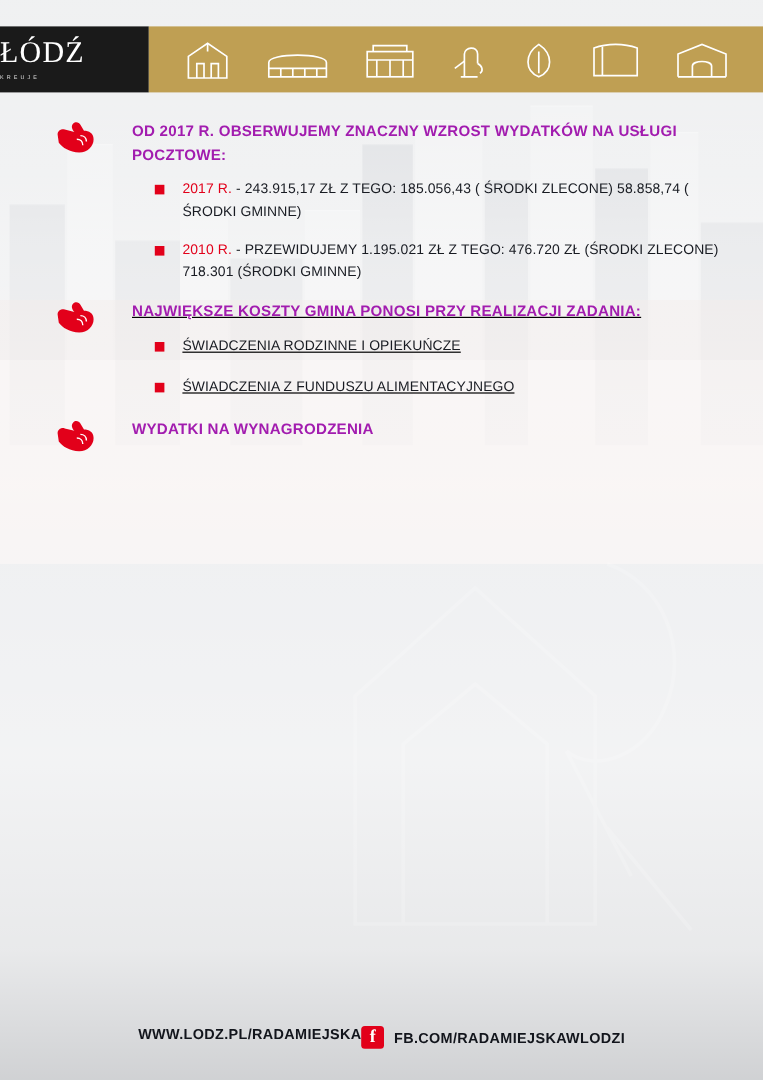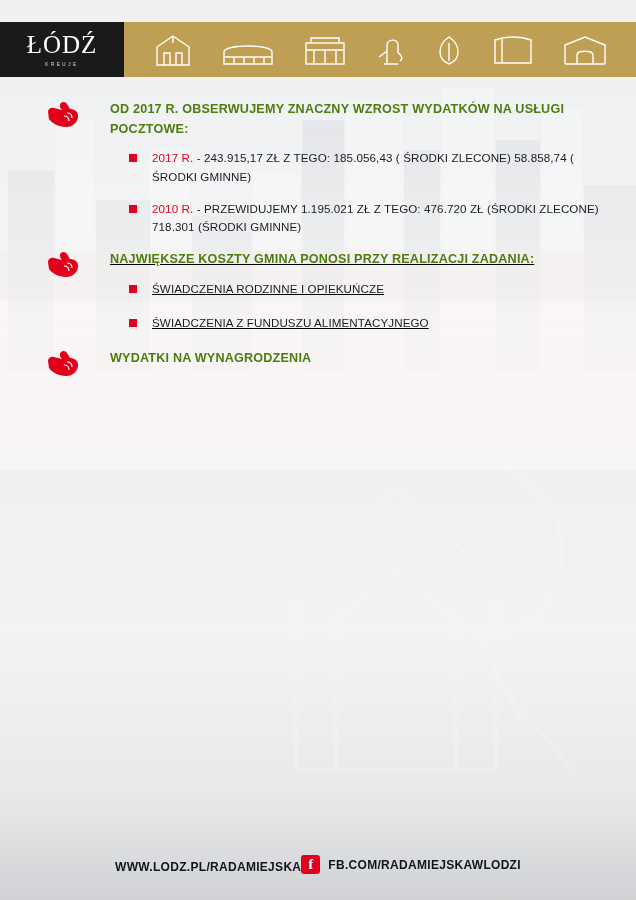--- a/index.html
+++ b/index.html
@@ -76,21 +76,20 @@
     right: 0;
     height: 55px;
     display: flex;
   }
   .logo-box {
     width: 124px;
     height: 55px;
     background: #1a1a1a;
     display: flex;
     flex-direction: column;
-    align-items: center;
     justify-content: center;
     color: #ffffff;
   }
   .logo-mark {
     font-family: "Liberation Serif", serif;
     font-size: 25px;
     letter-spacing: 1px;
     line-height: 1;
     font-weight: 400;
   }
@@ -123,21 +122,21 @@
 
   .hand {
     position: absolute;
     left: 0;
     top: 0;
     width: 34px;
     height: 30px;
   }
   .head {
     margin-left: 64px;
-    color: #4d7c0f;
+    color: #a21caf;
     font-weight: bold;
     font-size: 12.6px;
     line-height: 1.55;
     letter-spacing: .2px;
   }
 
   ul.items {
     list-style: none;
     margin: 10px 0 0 0;
     padding: 0;
@@ -165,21 +164,21 @@
 
   .blk.tight ul.items li { margin-bottom: 16px; }
 
   
   .footer {
     position: absolute;
     left: 0;
     right: 0;
     bottom: 26px;
     display: flex;
-    align-items: flex-end;
+    align-items: flex-start;
     justify-content: center;
     font-weight: bold;
     font-size: 12px;
     color: #12151c;
     letter-spacing: .3px;
   }
   .fb {
     display: flex;
     align-items: center;
     gap: 8px;

